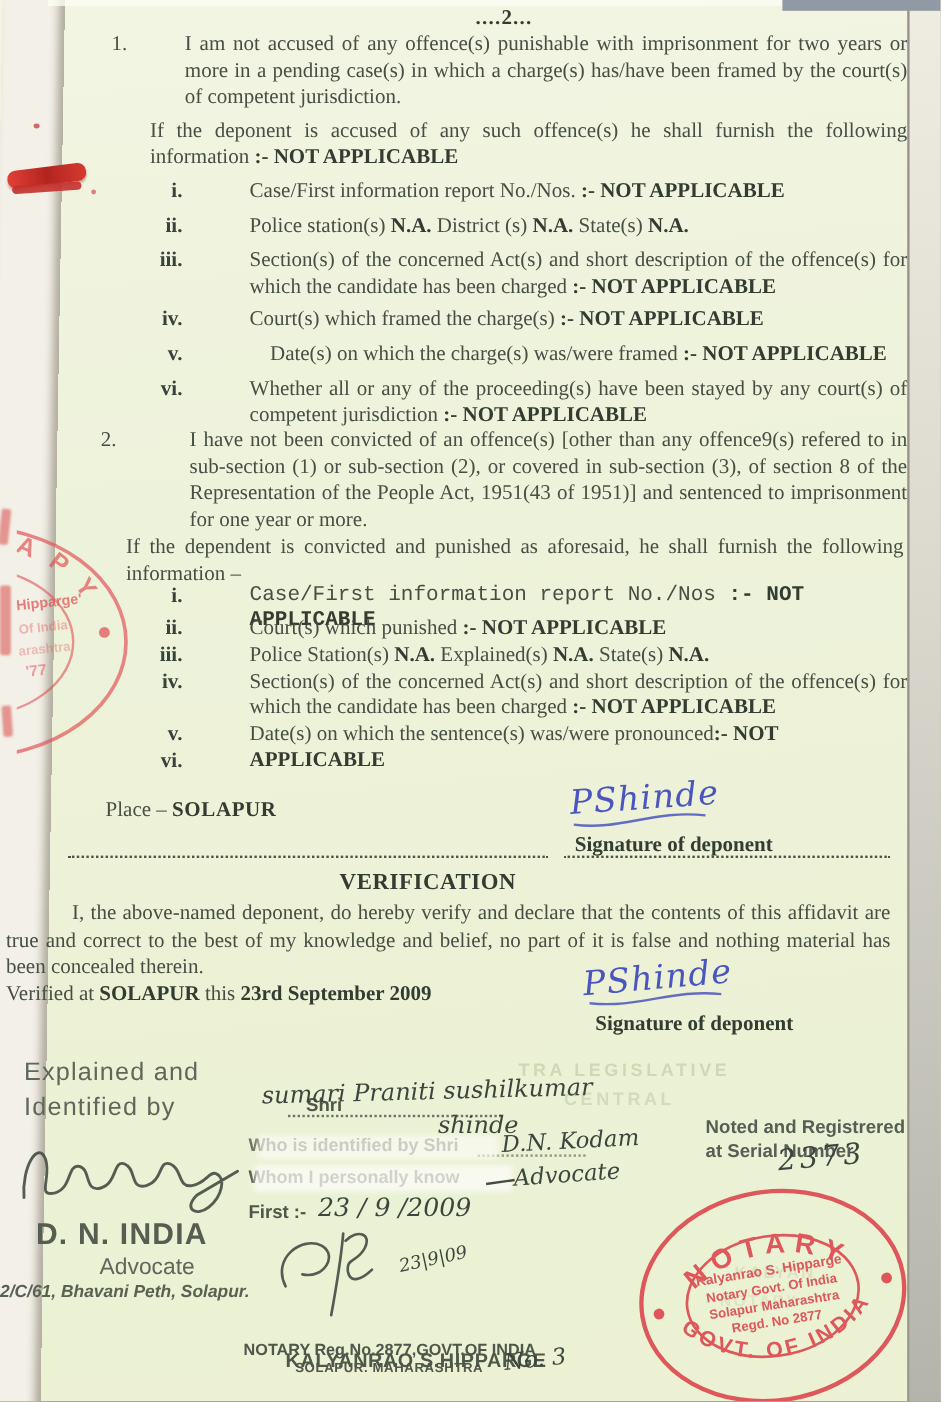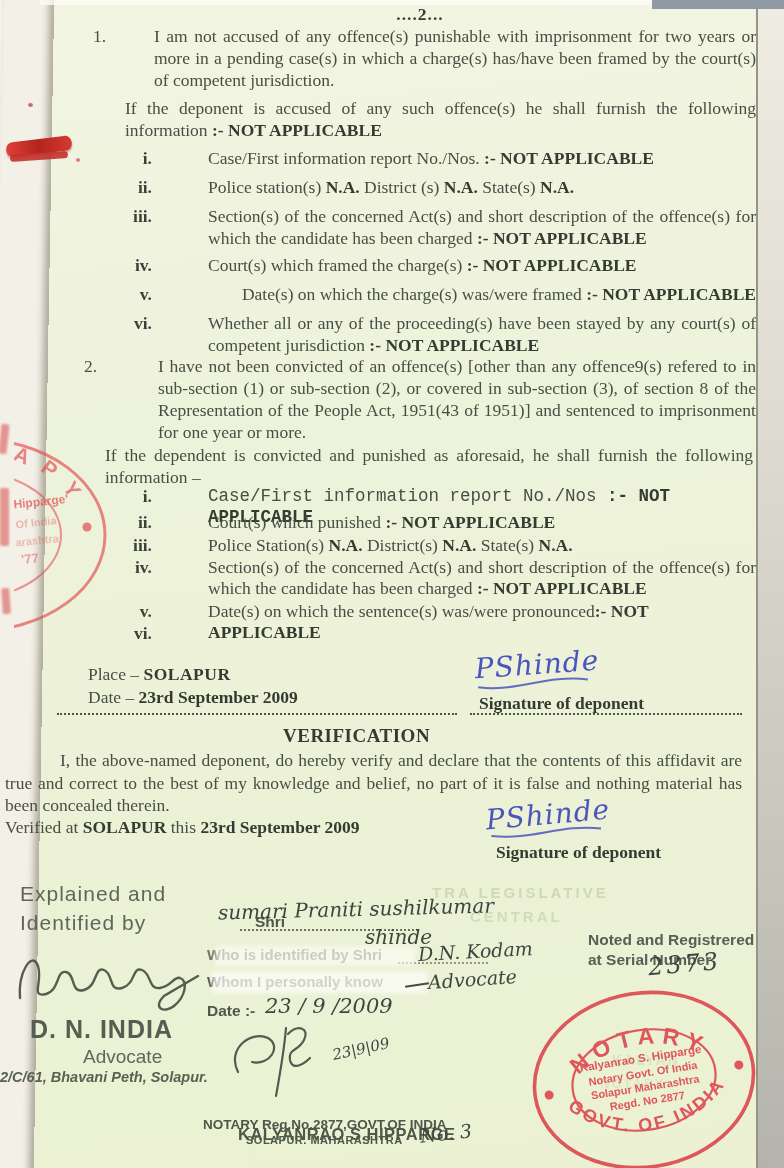--- a/index.html
+++ b/index.html
@@ -85,21 +85,21 @@
   <div class="abs body-txt row" style="left:84px;top:205px;width:672px;z-index:4;">
     <span class="rn">iii.</span>
     <span class="rtext"><span>Section(s) of the concerned Act(s) and short description of the offence(s) for which  the candidate has been charged </span><span class="b">:- NOT APPLICABLE</span></span>
   </div>
   <div class="abs body-txt row" style="left:84px;top:254px;width:672px;z-index:4;">
     <span class="rn">iv.</span>
     <span class="rtext" style="text-align:left;"><span>Court(s) which framed the charge(s) </span><span class="b">:- NOT APPLICABLE</span></span>
   </div>
   <div class="abs body-txt row" style="left:84px;top:283px;width:672px;z-index:4;">
     <span class="rn">v.</span>
-    <span class="rtext" style="text-align:right;"><span>Date(s) on which the charge(s) was/were framed </span><span class="b">:- NOT APPLICABLE</span></span>
+    <span class="rtext" style="text-align:center;"><span>Date(s) on which the charge(s) was/were framed </span><span class="b">:- NOT APPLICABLE</span></span>
   </div>
   <div class="abs body-txt row" style="left:84px;top:312px;width:672px;z-index:4;">
     <span class="rn">vi.</span>
     <span class="rtext"><span>Whether all or any of the proceeding(s) have been stayed by any court(s) of competent jurisdiction </span><span class="b">:- NOT APPLICABLE</span></span>
   </div>
 
   <div class="abs body-txt row" style="left:84px;top:355px;width:672px;z-index:4;">
     <span class="rn" style="width:24px;padding-right:10px;font-weight:normal;color:#474f44;text-align:left;">2.</span>
     <span class="rtext">I have not been convicted of an offence(s) [other than any offence9(s) refered to in sub-section (1) or sub-section (2), or covered in sub-section (3), of section 8 of the Representation of the People Act, 1951(43 of 1951)] and sentenced to imprisonment for one year or more.</span>
   </div>
@@ -112,40 +112,37 @@
     <span class="rn">i.</span>
     <span class="rtext" style="text-align:left;font-family:Liberation Mono, monospace;"><span>Case/First information report No./Nos </span><span class="b">:- NOT APPLICABLE</span></span>
   </div>
   <div class="abs body-txt row" style="left:84px;top:512px;width:672px;line-height:21px;z-index:4;">
     <span class="rn">ii.</span>
     <span class="rtext" style="text-align:left;"><span>Court(s) which punished </span><span class="b">:- NOT APPLICABLE</span></span>
   </div>
   <div class="abs body-txt row" style="left:84px;top:535px;width:672px;line-height:21px;z-index:4;">
     <span class="rn">iii.</span>
     <span class="rtext" style="text-align:left;">
-      <span>Police Station(s) </span><span class="b">N.A.</span><span> District(s) </span><span class="b">N.A.</span><span> State(s) </span><span class="b">N.A.</span>
+      <span>Police Station(s) </span><span class="b">N.A.</span><span> Explained(s) </span><span class="b">N.A.</span><span> State(s) </span><span class="b">N.A.</span>
     </span>
   </div>
   <div class="abs body-txt row" style="left:84px;top:557px;width:672px;line-height:21px;z-index:4;">
     <span class="rn">iv.</span>
     <span class="rtext"><span>Section(s) of the concerned Act(s) and short description of the offence(s) for which the candidate has been charged  </span><span class="b">:- NOT APPLICABLE</span></span>
   </div>
   <div class="abs body-txt row" style="left:84px;top:601px;width:672px;line-height:21px;z-index:4;">
     <span class="rn">v.</span>
     <span class="rtext" style="text-align:left;"><span>Date(s) on which the sentence(s) was/were pronounced</span><span class="b">:- NOT APPLICABLE</span></span>
   </div>
   <div class="abs body-txt row" style="left:84px;top:623px;width:672px;line-height:21px;z-index:4;">
     <span class="rn">vi.</span>
   </div>
 
   <div class="abs body-txt" style="left:88px;top:663px;z-index:4;">
     <span>Place – </span><span class="b" style="letter-spacing:.5px;">SOLAPUR</span>
-  </div>
-  <div class="abs body-txt" style="left:88px;top:686px;z-index:4;">
-    <span>Date – </span><span class="b">23rd September 2009</span>
   </div>
 
   <div class="abs" style="left:475px;top:648px;transform:rotate(-4deg);z-index:4;">
     <span class="blue-sig" style="font-size:28px;letter-spacing:1px;">PShinde</span>
     <svg width="118" height="14" viewBox="0 0 118 14" style="margin-top:-6px;">
       <path d="M2,8 C40,16 70,0 112,8" fill="none" stroke="#4a55be" stroke-width="2" opacity=".85"></path>
     </svg>
   </div>
   <div class="abs body-txt b" style="left:479px;top:692px;">Signature of deponent</div>
 
@@ -190,21 +187,21 @@
   <div class="abs sans b" style="left:207px;top:946px;font-size:15px;color:#4e574a;opacity:.8;z-index:4;">Who is identified by Shri</div>
   <div class="abs dots" style="left:398px;top:962px;width:90px;border-top-width:2px;opacity:.55;z-index:4;"></div>
   <div class="abs smudge" style="left:215px;top:946px;width:200px;height:20px;z-index:4;"></div>
   <div class="abs hand" style="left:418px;top:940px;font-size:19px;transform:rotate(-3deg);z-index:5;">D.N. Kodam</div>
 
   <div class="abs sans b" style="left:207px;top:973px;font-size:15px;color:#4e574a;z-index:4;">Whom I personally know</div>
   <div class="abs smudge" style="left:212px;top:971px;width:215px;height:22px;background:rgba(252,252,248,.75);z-index:4;"></div>
   <div class="abs" style="left:405px;top:984px;width:24px;height:2px;background:#454d43;transform:rotate(-8deg);z-index:5;"></div>
   <div class="abs hand" style="left:428px;top:968px;font-size:19px;transform:rotate(-4deg);z-index:5;">Advocate</div>
 
-  <div class="abs sans b" style="left:207px;top:1002px;font-size:15.5px;color:#4e574a;z-index:4;">Date :-</div>
+  <div class="abs sans b" style="left:207px;top:1002px;font-size:15.5px;color:#4e574a;z-index:4;">First :-</div>
   <div class="abs hand" style="left:265px;top:994px;font-size:21px;z-index:5;">23 / 9  /2009</div>
 
   <svg class="abs" width="120" height="78" viewBox="0 0 120 78" style="left:222px;top:1022px;z-index:5;">
     <g fill="none" stroke="#39413b" stroke-width="2.2" stroke-linecap="round" opacity=".85">
       <path d="M16,50 C4,26 30,8 46,16 C60,24 48,44 30,40"></path>
       <path d="M64,6 C62,30 58,52 54,74"></path>
       <path d="M66,12 C76,2 88,6 82,18 C76,30 66,26 68,38 C70,48 80,44 88,36"></path>
     </g>
   </svg>
   <div class="abs hand" style="left:332px;top:1040px;font-size:15px;transform:rotate(-12deg);z-index:5;">23|9|09</div>

